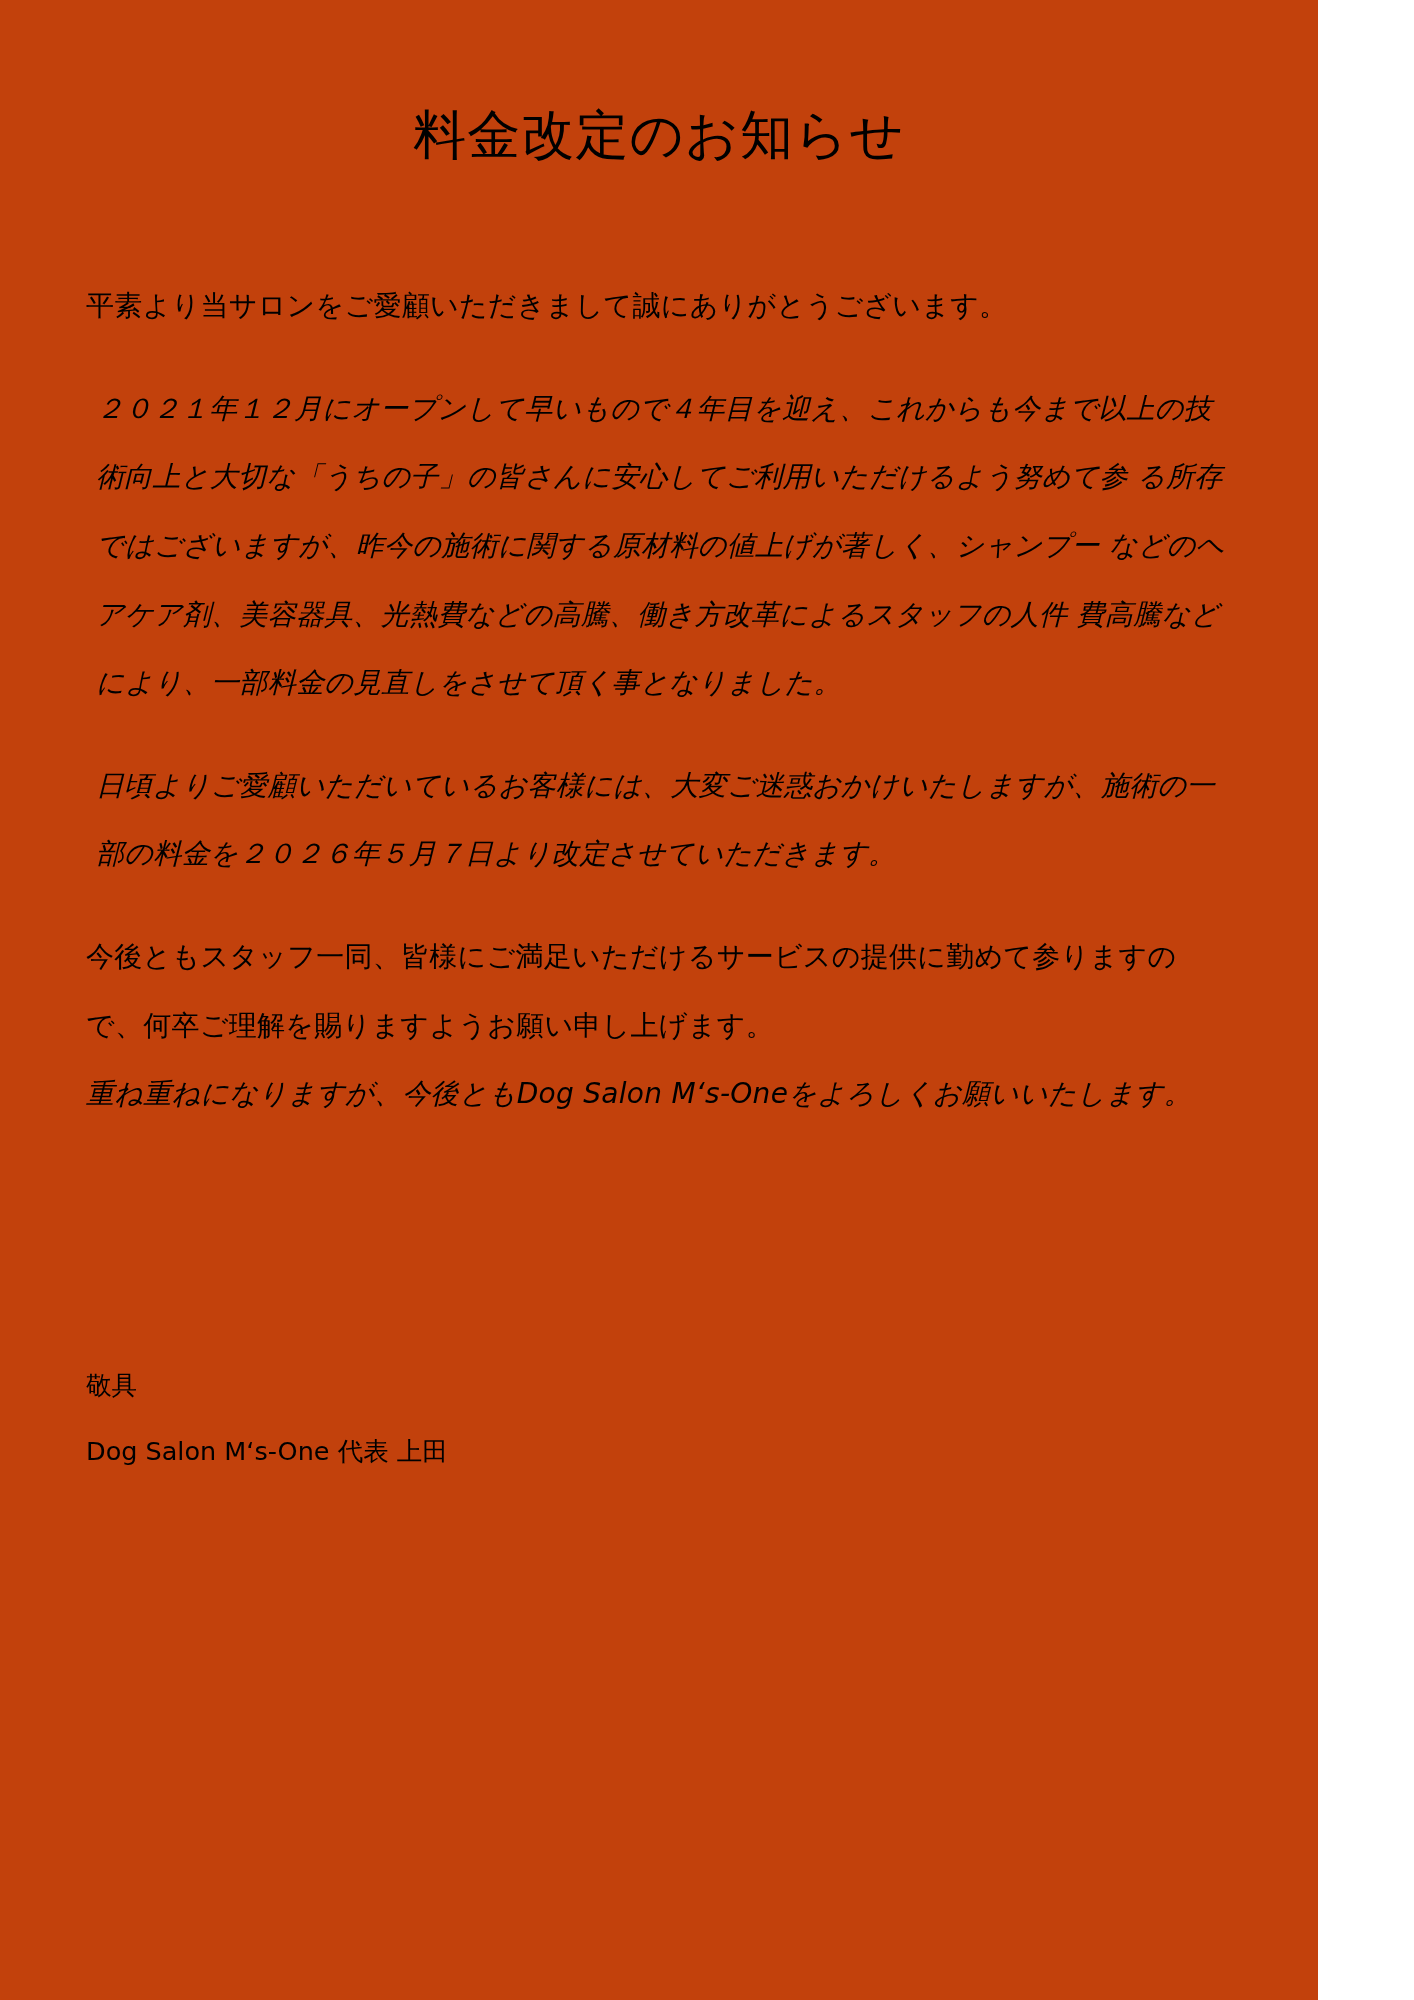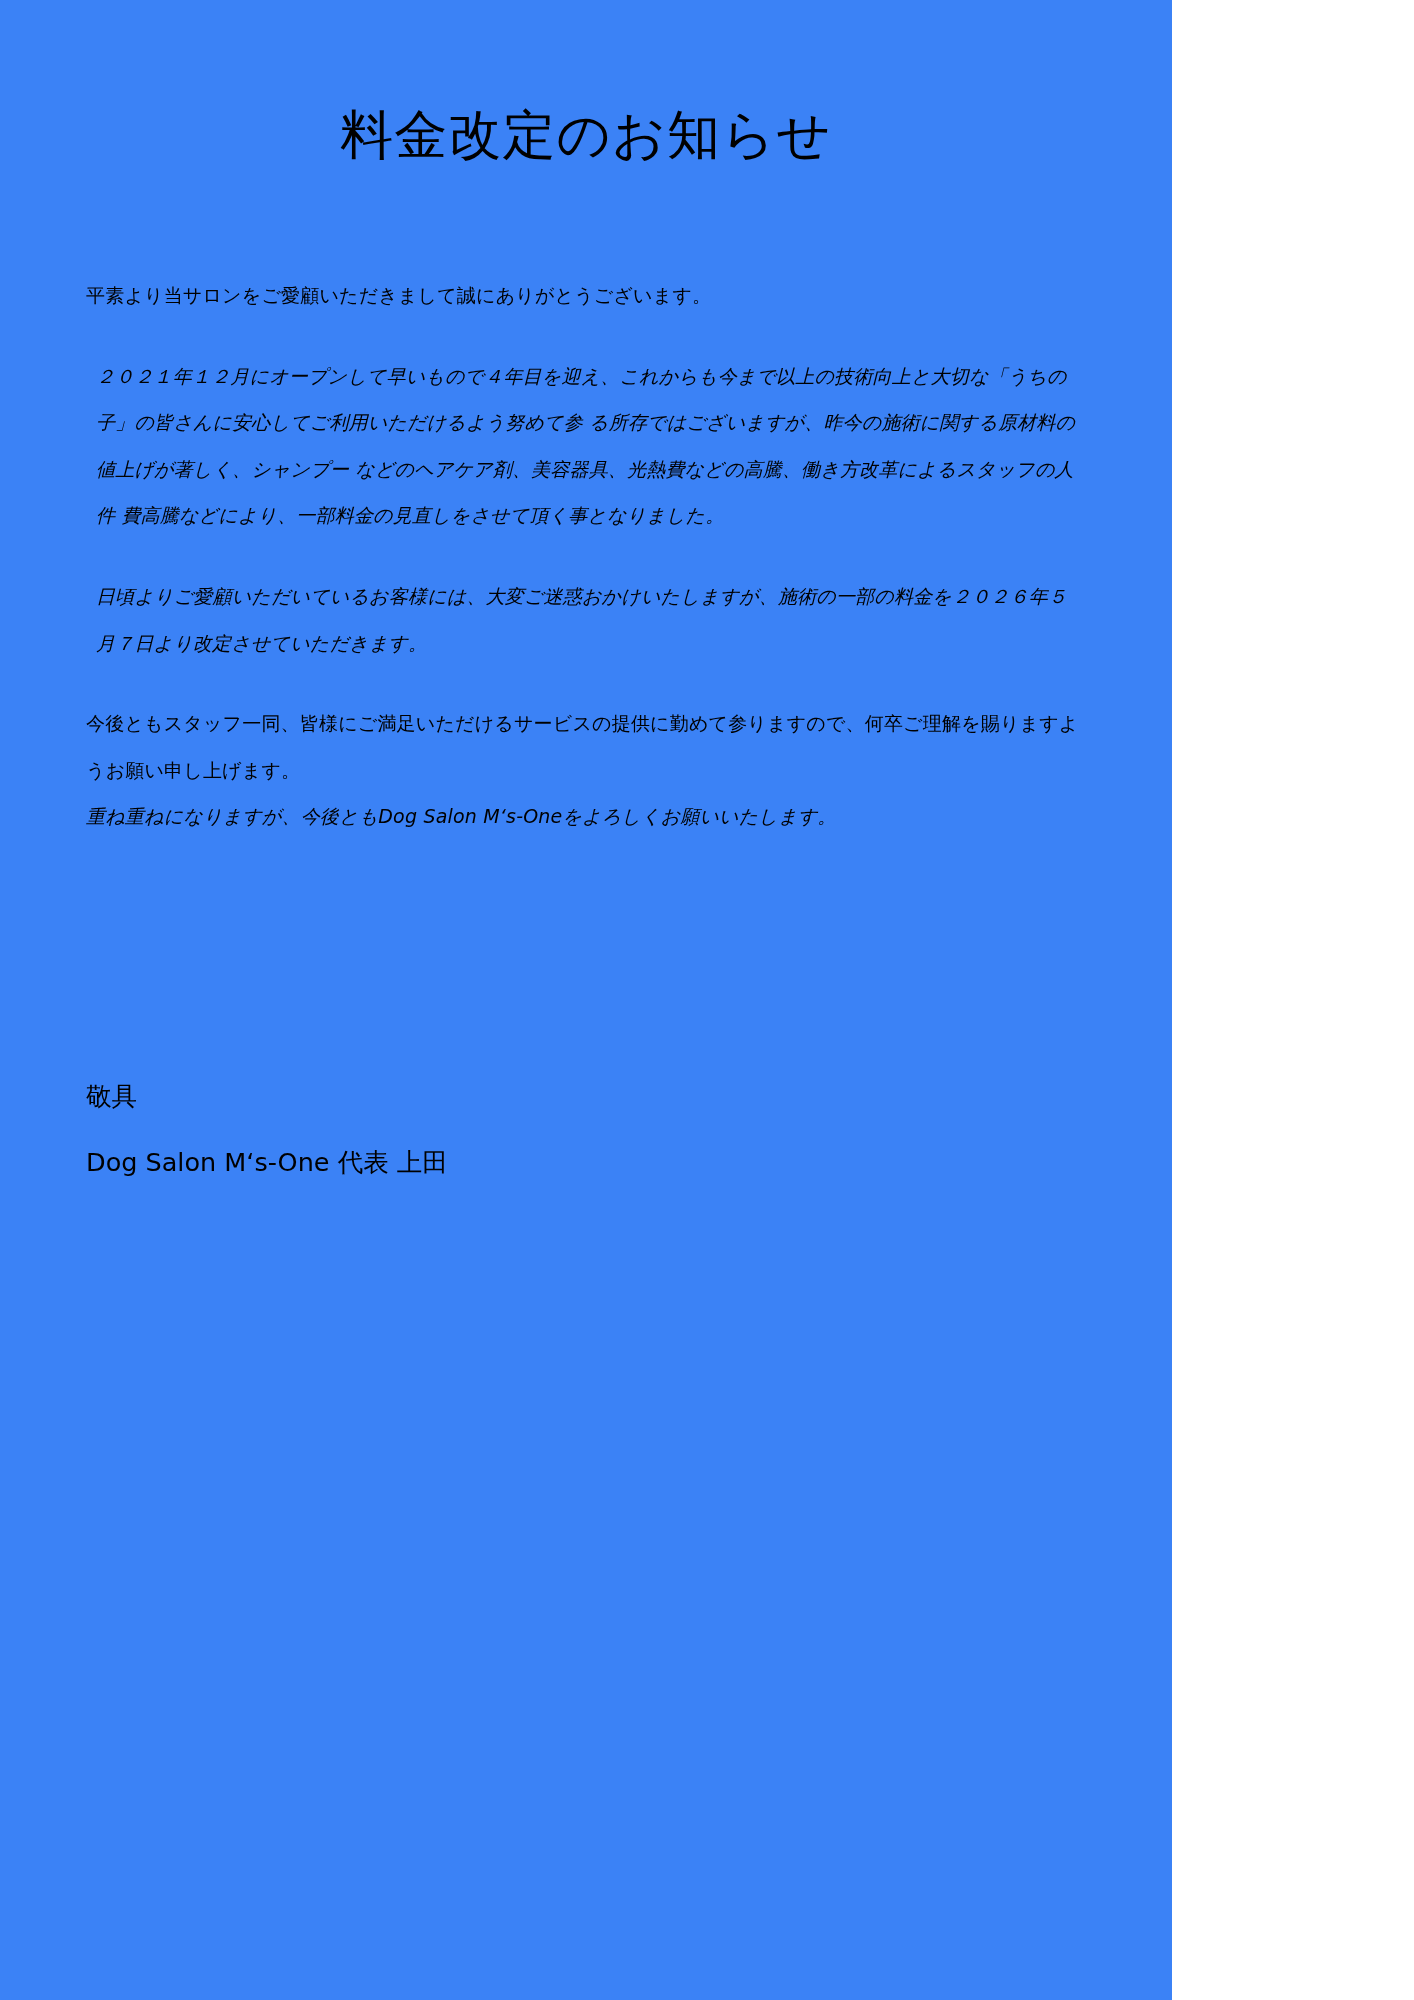--- a/index.html
+++ b/index.html
@@ -9,40 +9,40 @@
   }
   body {
     width: 1414px;
     min-height: 2000px;
     font-family: "DejaVu Sans", "Liberation Sans", sans-serif;
     color: #111111;
     -webkit-font-smoothing: antialiased;
   }
   .page {
     box-sizing: border-box;
-    width: 1172px;
+    width: 1318px;
     min-height: 2000px;
     padding: 84px 86px 60px 86px;
-    background: #3b82f6;
+    background: #c2410c;
     position: relative;
   }
   .doc-title {
     text-align: center;
     font-size: 53px;
     font-weight: 400;
     letter-spacing: 0.02em;
     line-height: 1.25;
     margin: 18px 0 0 0;
     color: #000000;
   }
   .body-block {
     margin-top: 104px;
   }
   .para {
-    font-size: 19px;
+    font-size: 28px;
     line-height: 2.45;
     letter-spacing: 0.01em;
     color: #000000;
     margin: 0;
     text-align: left;
   }
   .para + .para {
     margin-top: 34px;
   }
   .para.tight + .para.tight {

